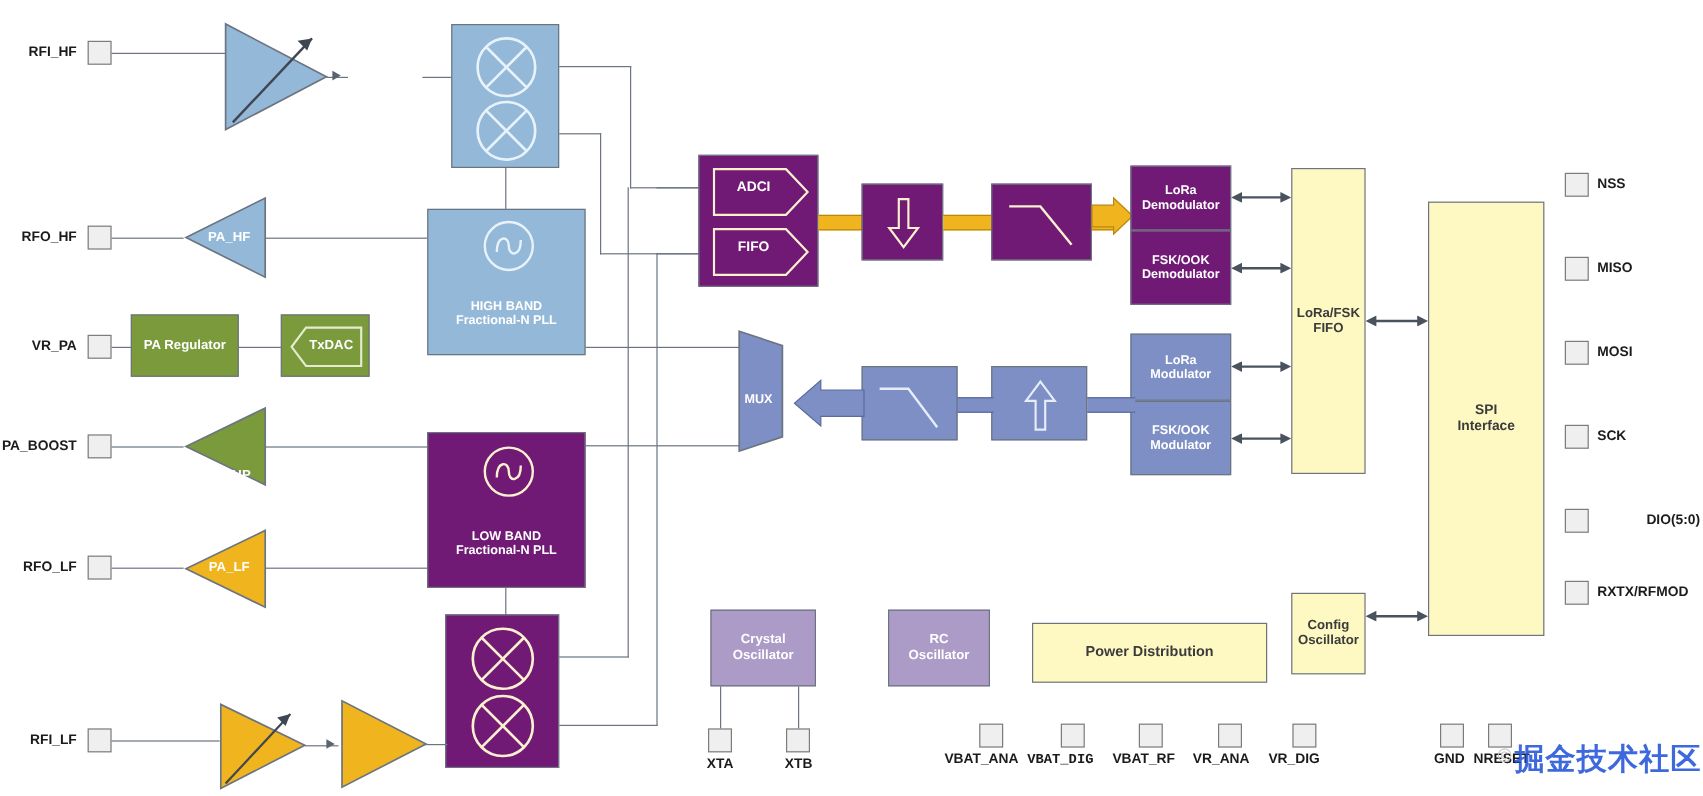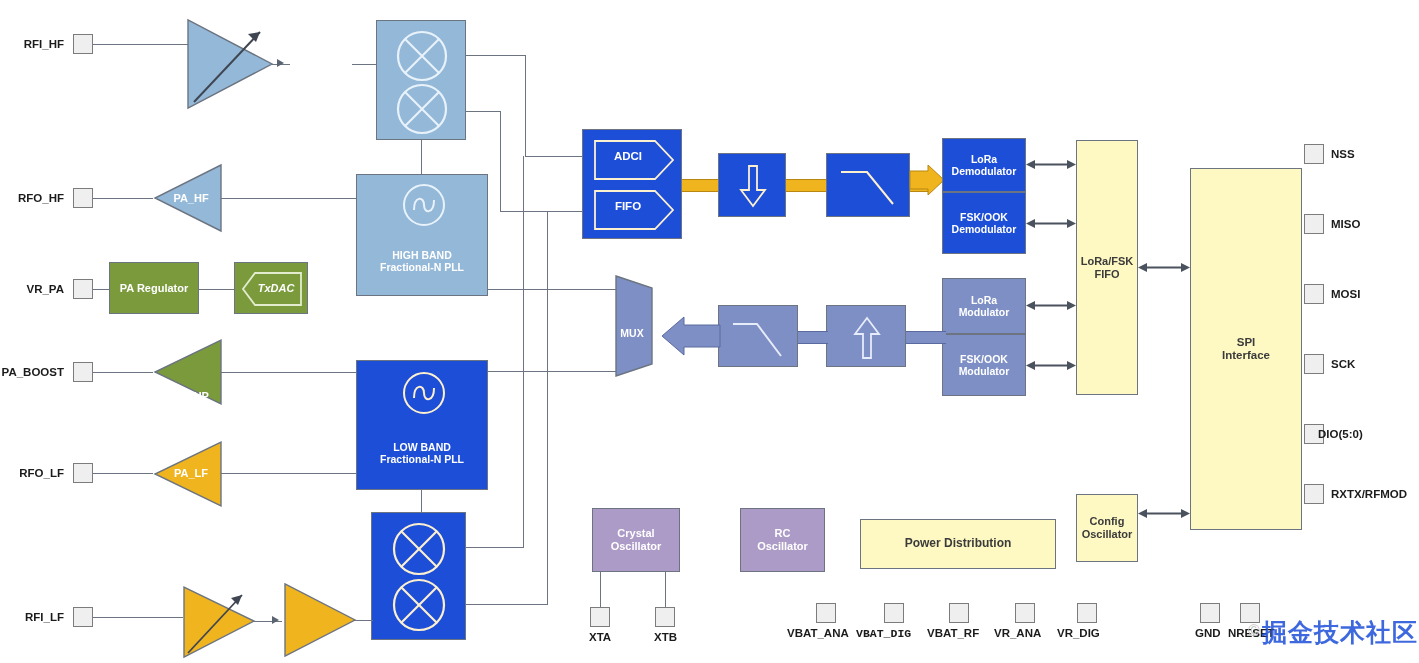--- a/index.html
+++ b/index.html
@@ -1,21 +1,21 @@
 <!DOCTYPE html>
 <html><head>
 <meta charset="utf-8">
 <style>
   html,body{margin:0;padding:0;background:#ffffff;}
   body{font-family:"Liberation Sans",sans-serif;}
   #stage{position:relative;width:1419px;height:663px;background:#ffffff;overflow:hidden;}
   .blk{position:absolute;box-sizing:border-box;border:1px solid #6b7480;display:flex;align-items:center;justify-content:center;text-align:center;color:#ffffff;font-weight:bold;line-height:1.15;}
   .blk.dark{color:#3b3b3b;}
   .c-blue{background:#94b8d8;}
-  .c-gold{background:#1d4ed8;}
+  .c-gold{background:#701a75;}
   .c-green{background:#7a9a3c;}
   .c-purple{background:#ad9bc7;}
   .c-beige{background:#fef9c3;}
   .c-peri{background:#7d8fc4;}
   .pad{position:absolute;box-sizing:border-box;width:20px;height:20px;background:#efefef;border:1.3px solid #7c7c7c;}
   .plbl{position:absolute;color:#1b1b1b;font-size:11.5px;font-weight:bold;white-space:nowrap;}
   .plbl.r{text-align:right;}
   .wire{position:absolute;background:#6b7480;}
   .wire.h{height:1.6px;}
   .wire.v{width:1.6px;}
@@ -110,21 +110,21 @@
   </div>
   <div class="lblabs" style="left:160px;top:192px;width:62px;">PA_HF</div>
   <div class="wire h" style="left:221px;top:197.5px;width:135px;"></div>
 
   <div class="blk c-green" style="left:109px;top:262px;width:90px;height:52px;font-size:11px;">PA Regulator</div>
   <div class="wire h" style="left:199px;top:288.5px;width:36px;"></div>
   <div class="blk c-green" style="left:234px;top:262px;width:74px;height:52px;">
     <svg class="ico" style="left:6px;top:8px;" width="62" height="36" viewBox="0 0 62 36">
       <polygon points="60,2 14,2 2,18 14,34 60,34" fill="none" stroke="#e3eccf" stroke-width="1.8"></polygon>
     </svg>
-    <span style="font-size:11px;position:relative;left:5px;font-style:italic;">TxDAC</span>
+    <span style="font-size:11px;position:relative;left:5px;">TxDAC</span>
   </div>
 
   <div class="tri" style="left:151px;top:338px;">
     <svg width="72" height="68" viewBox="0 0 72 68">
       <polygon points="70,2 70,66 4,34" fill="#7a9a3c" stroke="#6b7480" stroke-width="1.4"></polygon>
     </svg>
   </div>
   <div class="lblabs" style="left:160px;top:366px;width:62px;margin-top:24px;">PA_HP</div>
   <div class="wire h" style="left:221px;top:371.5px;width:135px;"></div>
 
@@ -284,21 +284,21 @@
       </svg>
   </div>
   <div class="biarrow" style="left:1026px;top:361px;width:50px;">
     <svg width="50" height="9" viewBox="0 0 50 9">
         <line x1="8" y1="4.5" x2="42" y2="4.5" stroke="#4a525e" stroke-width="2"></line>
         <polygon points="0,4.5 9,0 9,9" fill="#4a525e"></polygon>
         <polygon points="50,4.5 41,0 41,9" fill="#4a525e"></polygon>
       </svg>
   </div>
 
-  <div class="blk c-beige dark" style="left:1190px;top:168px;width:112px;height:362px;font-size:11.5px;flex-direction:column;">
+  <div class="blk c-beige dark" style="left:1190px;top:168px;width:97px;height:362px;font-size:11.5px;flex-direction:column;">
     <span>SPI</span>
     <span>Interface</span>
   </div>
   <div class="biarrow" style="left:1138px;top:263px;width:52px;">
     <svg width="52" height="9" viewBox="0 0 52 9">
         <line x1="8" y1="4.5" x2="44" y2="4.5" stroke="#4a525e" stroke-width="2"></line>
         <polygon points="0,4.5 9,0 9,9" fill="#4a525e"></polygon>
         <polygon points="52,4.5 43,0 43,9" fill="#4a525e"></polygon>
       </svg>
   </div>
@@ -321,21 +321,21 @@
   <div class="pad" style="left:1304px;top:214px;"></div>
   <div class="plbl" style="left:1331px;top:218px;">MISO</div>
 
   <div class="pad" style="left:1304px;top:284px;"></div>
   <div class="plbl" style="left:1331px;top:288px;">MOSI</div>
 
   <div class="pad" style="left:1304px;top:354px;"></div>
   <div class="plbl" style="left:1331px;top:358px;">SCK</div>
 
   <div class="pad" style="left:1304px;top:424px;"></div>
-  <div class="plbl" style="left:1318px;top:428px;">DIO(5:0)</div>
+  <div class="plbl" style="left:1372px;top:428px;">DIO(5:0)</div>
 
   <div class="pad" style="left:1304px;top:484px;"></div>
   <div class="plbl" style="left:1331px;top:488px;">RXTX/RFMOD</div>
 
   <div class="blk c-purple" style="left:592px;top:508px;width:88px;height:64px;font-size:11px;flex-direction:column;">
     <span>Crystal</span>
     <span>Oscillator</span>
   </div>
   <div class="wire v" style="left:599.5px;top:572px;height:36px;"></div>
   <div class="wire v" style="left:664.5px;top:572px;height:36px;"></div>

